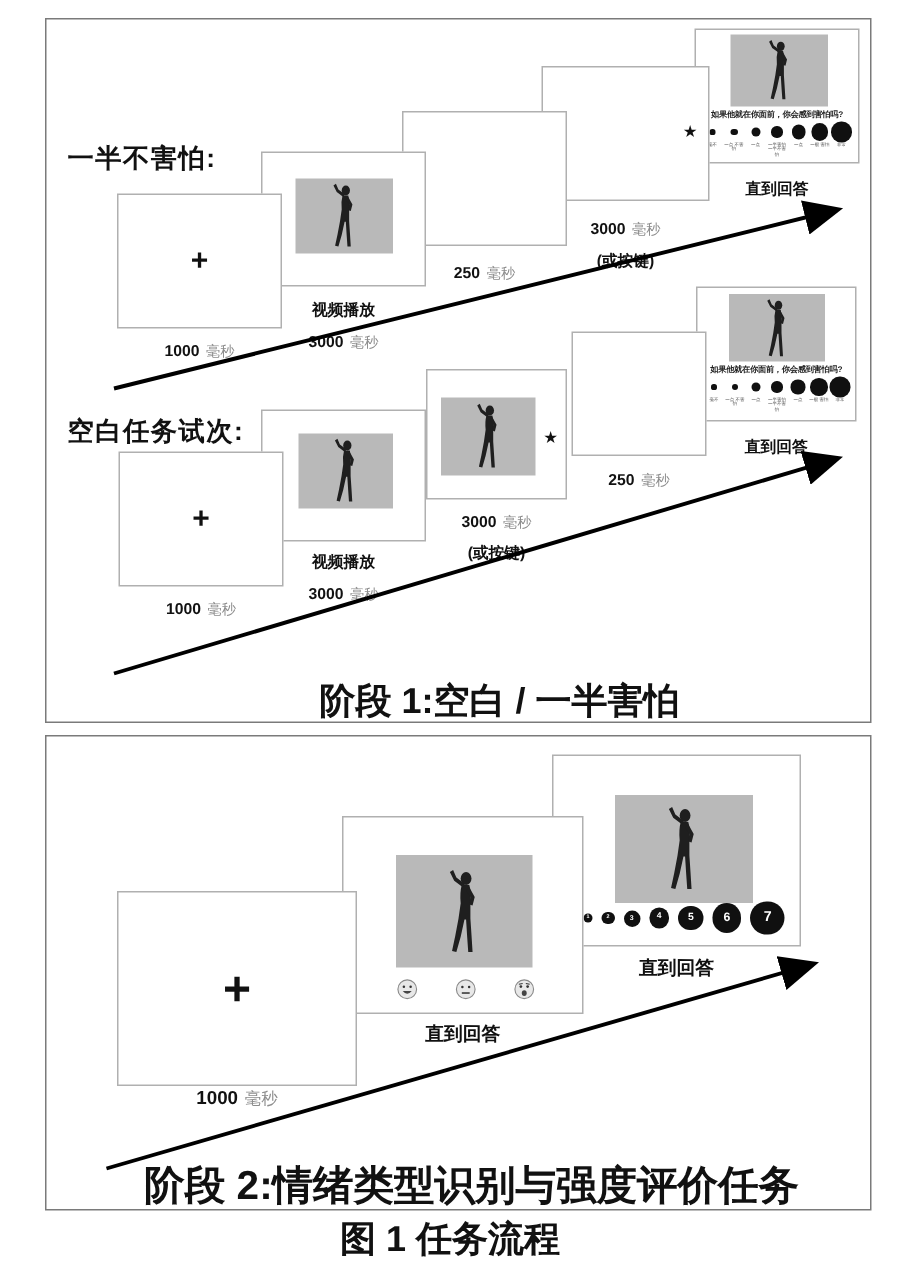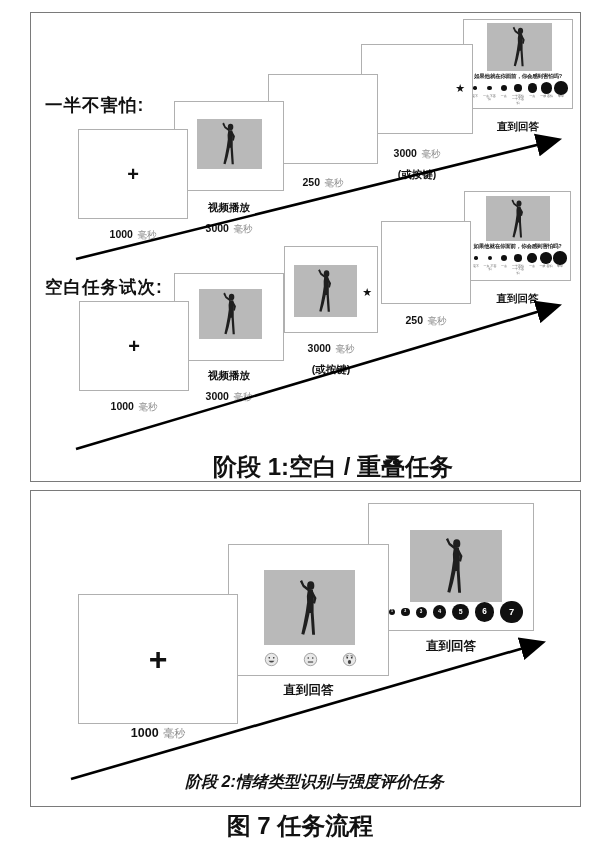--- a/index.html
+++ b/index.html
@@ -254,21 +254,21 @@
               <div class="sc-dot" style="width: 13.5px; height: 13.5px;"></div>
             </div>
             <div class="sc-lab">非常</div>
           </div>
         </div>
     </div>
     <div class="slabel" style="left:433px;top:274px;width:107px;">
       <span class="b">直到回答</span>
     </div>
 
-    <div class="ptitle" style="top:438px;padding-left:55px;">阶段 1:空白 / 重叠任务</div>
+    <div class="ptitle" style="top:438px;padding-left:55px;">阶段 1:空白 / 一半害怕</div>
 
     <svg class="overlay" width="551" height="470" viewBox="0 0 551 470">
       <line x1="45" y1="246" x2="526" y2="127" stroke="#000" stroke-width="2.6" marker-end="url(#ah)"></line>
       <line x1="45" y1="436" x2="526" y2="293" stroke="#000" stroke-width="2.6" marker-end="url(#ah)"></line>
     </svg>
   </div>
 
   <div class="panel" style="left:30px;top:490px;width:551px;height:317px;">
 
     <div class="screen" style="left:47px;top:103px;width:160px;height:130px;z-index:5;">
@@ -313,22 +313,22 @@
           <div class="sc2-dot" style="width: 13.5px; height: 13.5px; font-size: 5.67px;">4</div>
           <div class="sc2-dot" style="width: 16.5px; height: 16.5px; font-size: 6.93px;">5</div>
           <div class="sc2-dot" style="width: 19.5px; height: 19.5px; font-size: 8.19px;">6</div>
           <div class="sc2-dot" style="width: 22.5px; height: 22.5px; font-size: 9.45px;">7</div>
         </div>
     </div>
     <div class="slabel big" style="left:337px;top:144px;width:166px;">
       <span class="b">直到回答</span>
     </div>
 
-    <div class="ptitle" style="top:281px;padding-left:18px;font-size:16px;font-style:italic;">阶段 2:情绪类型识别与强度评价任务</div>
+    <div class="ptitle" style="top:281px;padding-left:18px;font-size:27px;">阶段 2:情绪类型识别与强度评价任务</div>
 
     <svg class="overlay" width="551" height="317" viewBox="0 0 551 317">
       <line x1="40" y1="288" x2="510" y2="152" stroke="#000" stroke-width="2.6" marker-end="url(#ah)"></line>
     </svg>
   </div>
 
-  <div class="caption">图 7  任务流程</div>
+  <div class="caption">图 1  任务流程</div>
 
 </div>
 
 </body></html>

